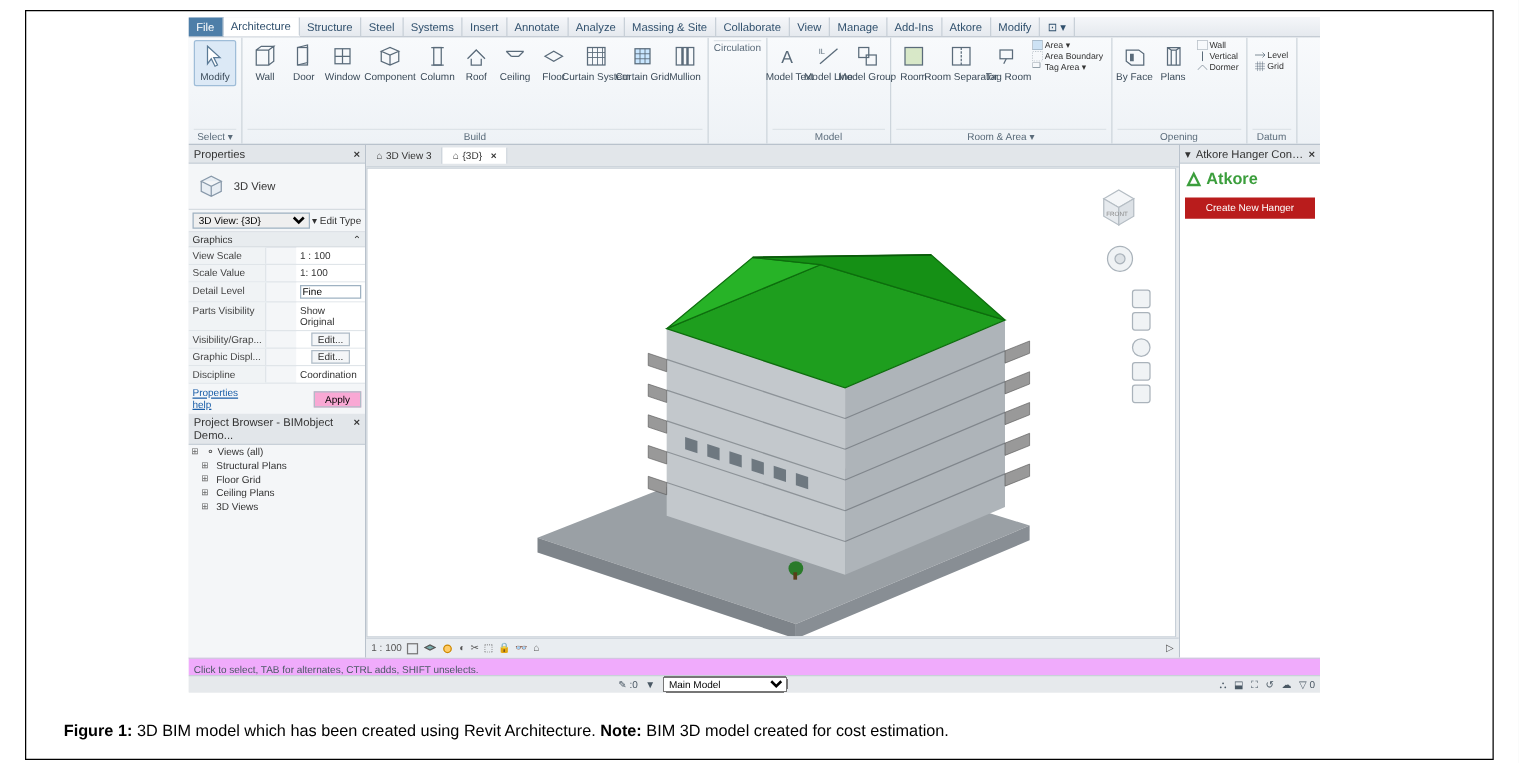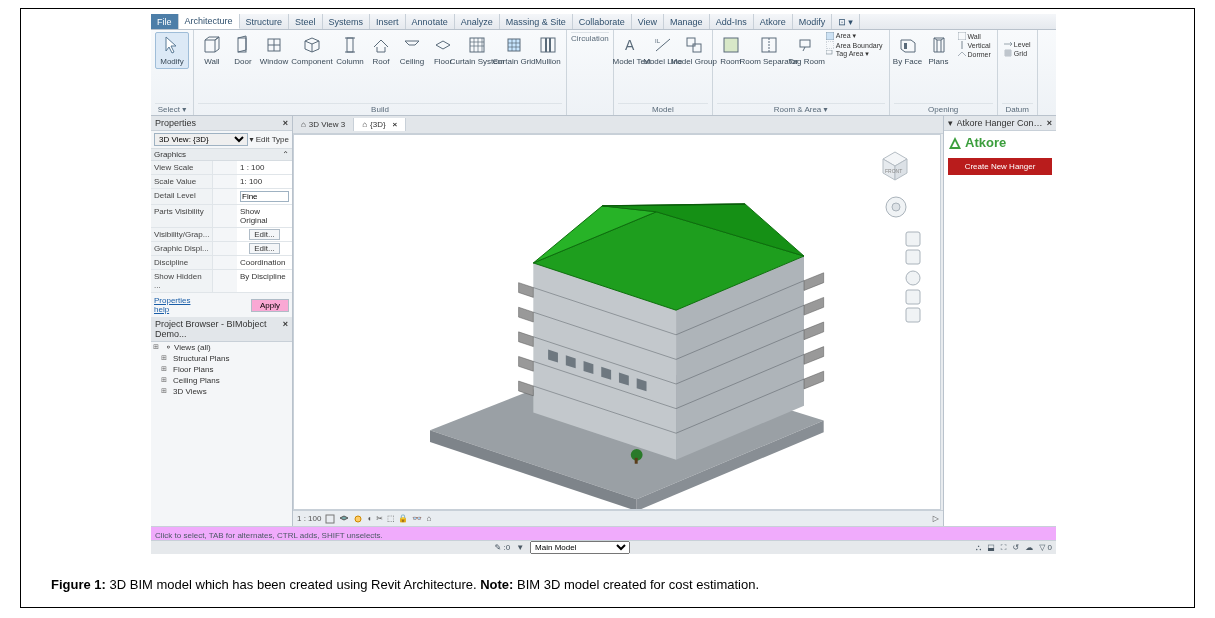--- a/index.html
+++ b/index.html
@@ -400,20 +400,28 @@
 
   </div>
 
   <div class="main">
 
     <div class="left">
       <div class="panel-title">
         <span>Properties</span>
         <span class="x">×</span>
       </div>
+      <div class="props-head">
+        <span class="cube">
+              <svg viewBox="0 0 24 24">
+                <path d="M4 8l8-4 8 4-8 4z M4 8v8l8 4 8-4v-8 M12 12v8" fill="#e8eef4" stroke="#8899aa"></path>
+              </svg>
+            </span>
+        <span style="font-size:9px">3D View</span>
+      </div>
       <div class="type-row">
         <select><option>3D View: {3D}</option></select>
         <span style="cursor:pointer">▾ <span>Edit Type</span></span>
       </div>
       <div class="sect-head">
             <span>Graphics</span>
             <span>⌃</span>
           </div>
       <div id="props-rows">
             <div class="props-row">
@@ -437,41 +445,37 @@
               <div class="v" style="text-align: center;"><span class="btn">Edit...</span></div>
             </div>
             <div class="props-row">
               <div class="k">Graphic Displ...</div>
               <div class="v" style="text-align: center;"><span class="btn">Edit...</span></div>
             </div>
             <div class="props-row">
               <div class="k">Discipline</div>
               <div class="v">Coordination</div>
             </div>
-            <div class="props-row">
-              <div class="k">Show Hidden ...</div>
-              <div class="v">By Discipline</div>
-            </div>
           </div>
       <div style="display:flex;align-items:center;justify-content:space-between">
         <span class="link">Properties help</span>
         <div class="apply-row" style="border:none">
               <button>Apply</button>
             </div>
       </div>
 
       <div class="panel-title">
         <span>Project Browser - BIMobject Demo...</span>
         <span class="x">×</span>
       </div>
       <div class="browser">
         <div class="node">⚬ <span>Views (all)</span></div>
         <div class="grp">
           <div class="node">Structural Plans</div>
-          <div class="node">Floor Plans</div>
+          <div class="node">Floor Grid</div>
           <div class="node">Ceiling Plans</div>
           <div class="node">3D Views</div>
         </div>
       </div>
     </div>
 
     <div class="center">
       <div class="viewtabs">
         <div class="vtab">
               <span>⌂</span>

